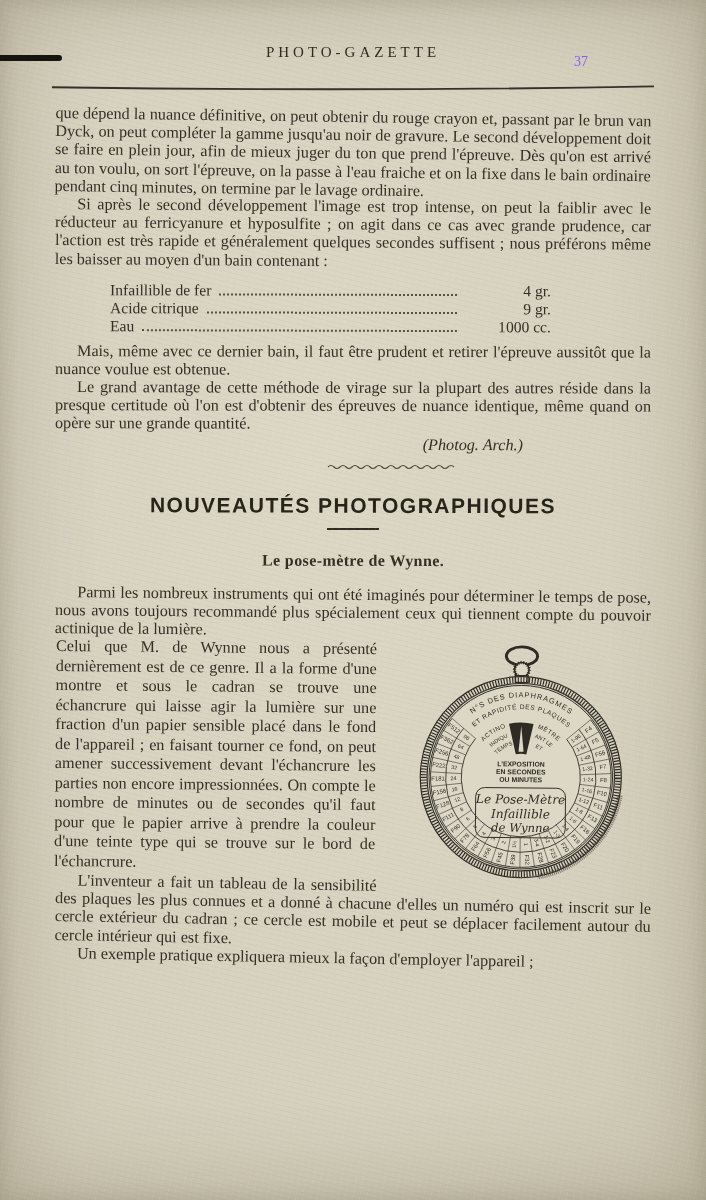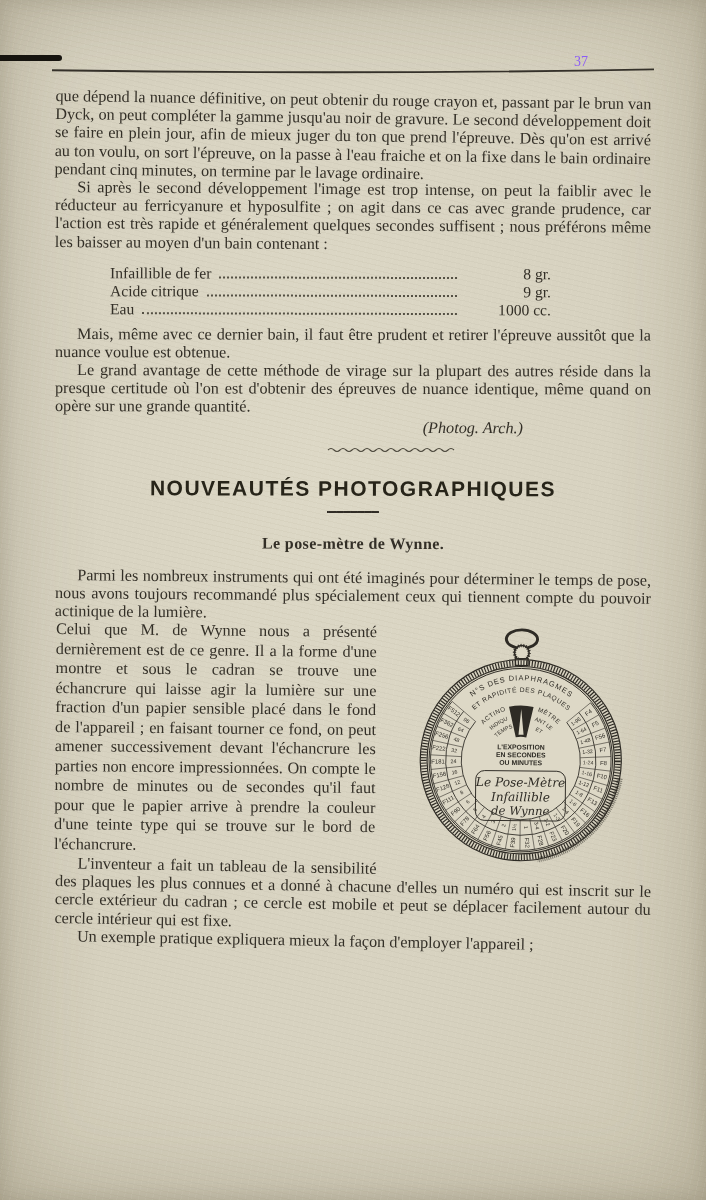--- a/index.html
+++ b/index.html
@@ -62,36 +62,37 @@
   .script-line{font-family:"DejaVu Serif", serif;font-style:italic;}
 </style>
 </head>
 <body>
 
 <div class="vignette"></div>
 <div class="grain"></div>
 <div class="edge-mark"></div>
 
 <header class="pageheader">
+  <div class="journal-title">PHOTO-GAZETTE</div>
   <div class="page-number">37</div>
   <svg class="header-rule" width="606" height="7" viewBox="0 0 606 7">
     <path d="M2 2.2 Q303 6.8 604 1.4" stroke="#35312a" stroke-width="1.9" fill="none"></path>
   </svg>
 </header>
 
 <main class="col">
 
   <p class="para1 blk r1">que dépend la nuance définitive, on peut obtenir du rouge crayon et, passant par le brun van Dyck, on peut compléter la gamme jusqu'au noir de gravure. Le second développement doit se faire en plein jour, afin de mieux juger du ton que prend l'épreuve. Dès qu'on est arrivé au ton voulu, on sort l'épreuve, on la passe à l'eau fraiche et on la fixe dans le bain ordinaire pendant cinq minutes, on termine par le lavage ordinaire.</p>
   <p class="para2 indent blk r2">Si après le second développement l'image est trop intense, on peut la faiblir avec le réducteur au ferricyanure et hyposulfite ; on agit dans ce cas avec grande prudence, car l'action est très rapide et généralement quelques secondes suffisent ; nous préférons même les baisser au moyen d'un bain contenant :</p>
 
   <div class="formula blk r3">
     <div class="formula-row">
       <span class="formula-label">Infaillible de fer</span>
       <span class="leader"></span>
-      <span class="formula-value">8 gr.</span>
+      <span class="formula-value">4 gr.</span>
     </div>
     <div class="formula-row">
       <span class="formula-label">Acide citrique</span>
       <span class="leader"></span>
       <span class="formula-value">9 gr.</span>
     </div>
     <div class="formula-row">
       <span class="formula-label">Eau</span>
       <span class="leader"></span>
       <span class="formula-value">1000 cc.</span>

